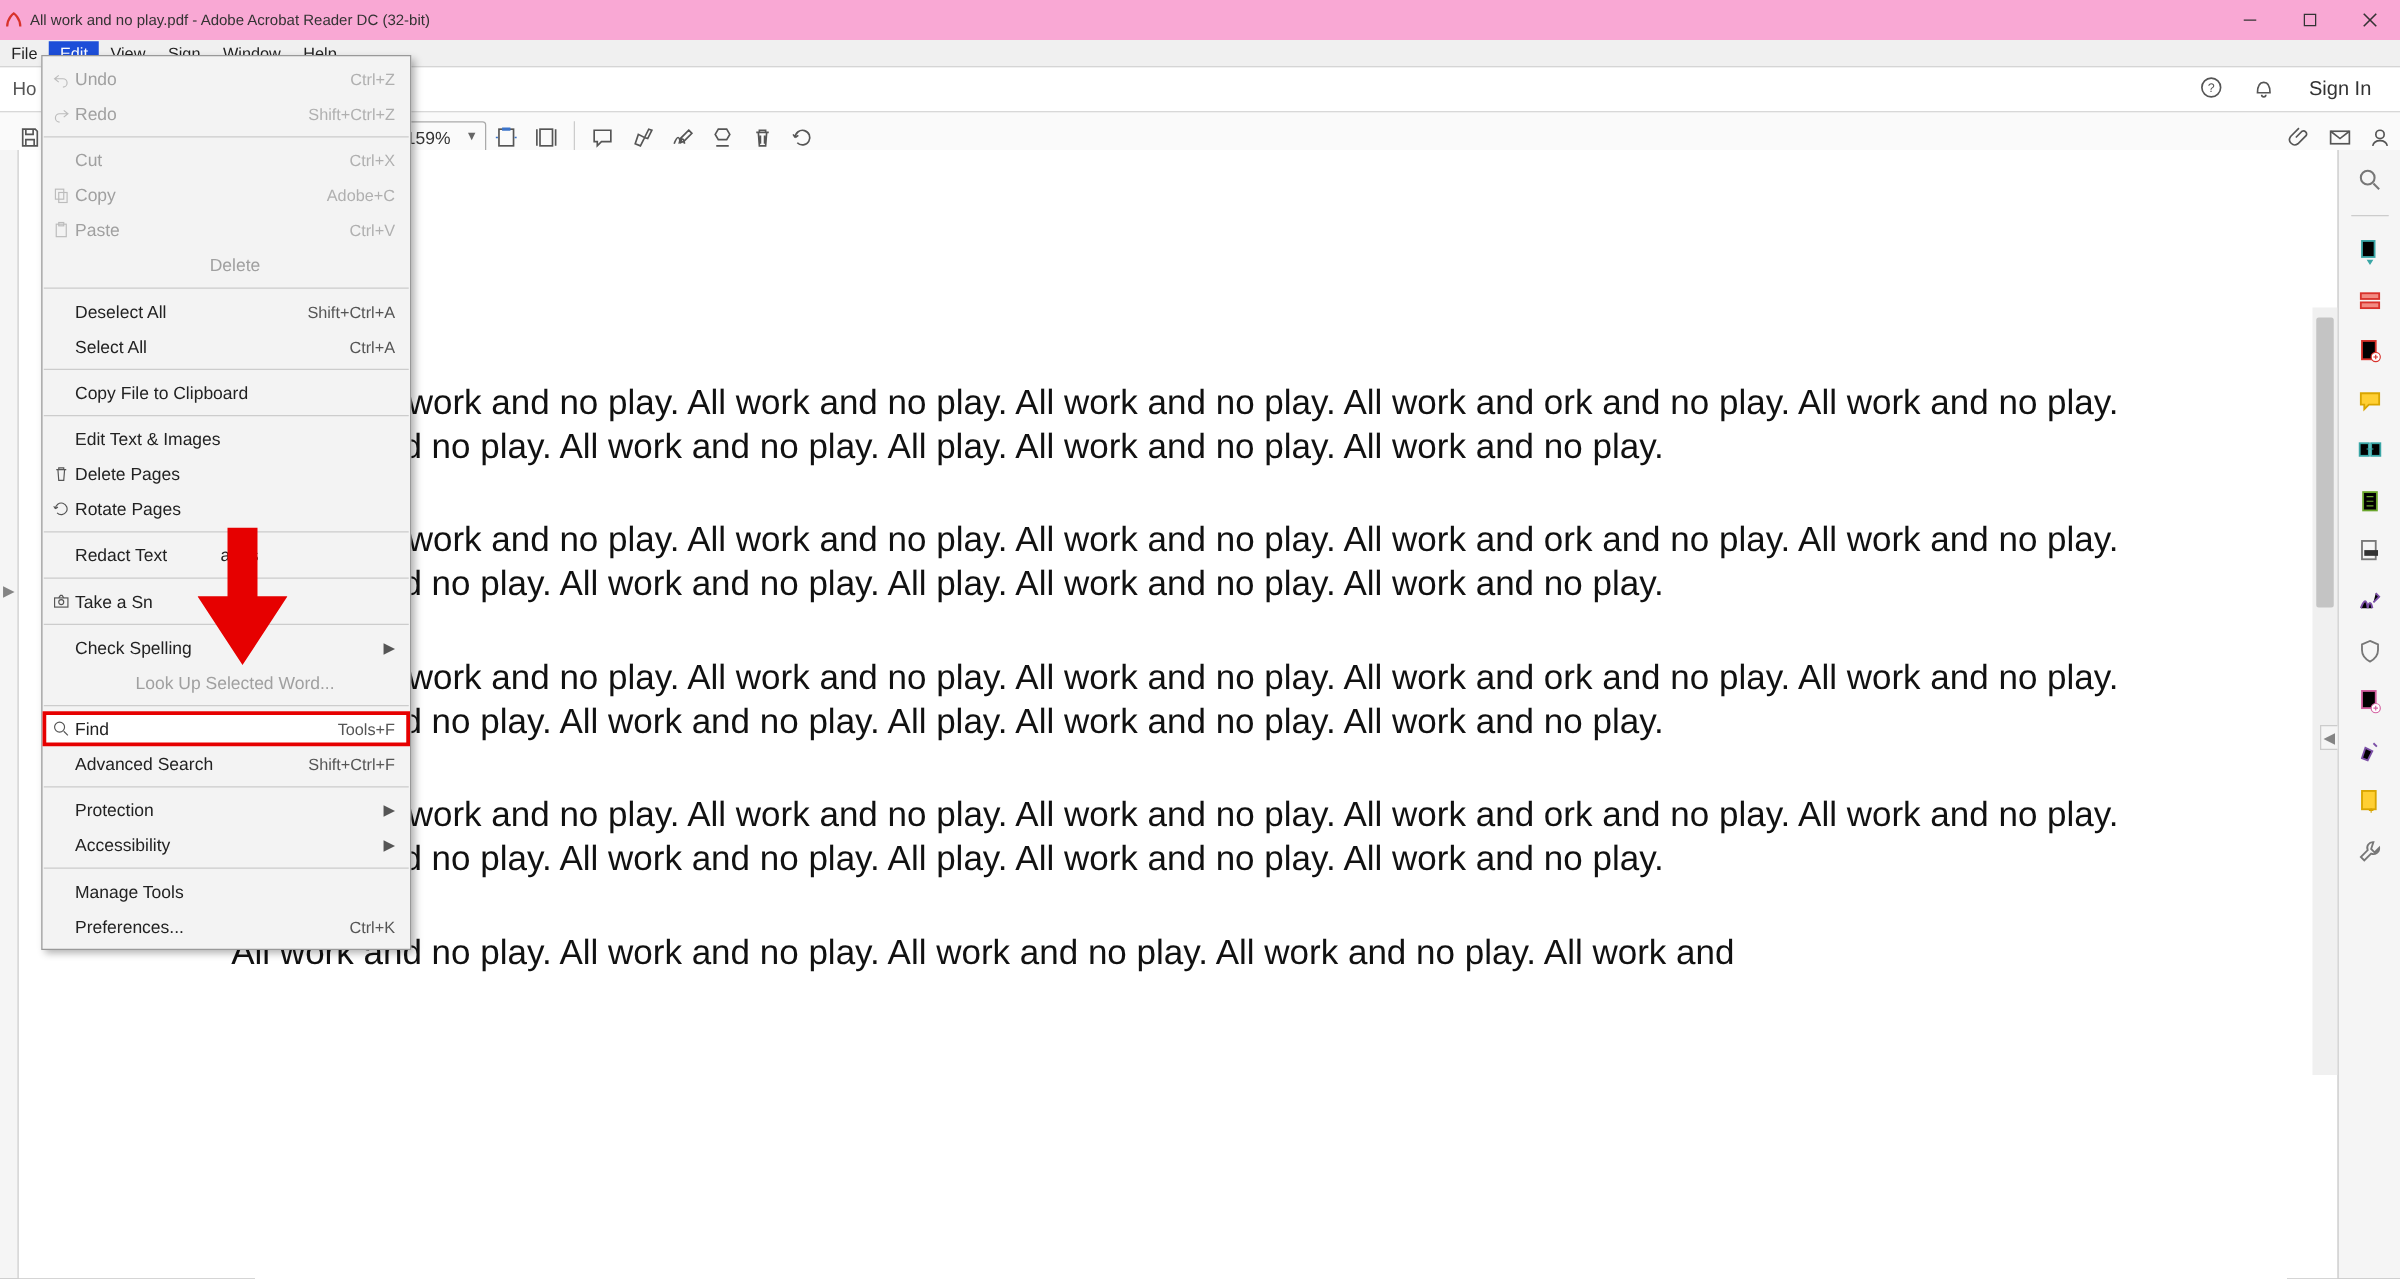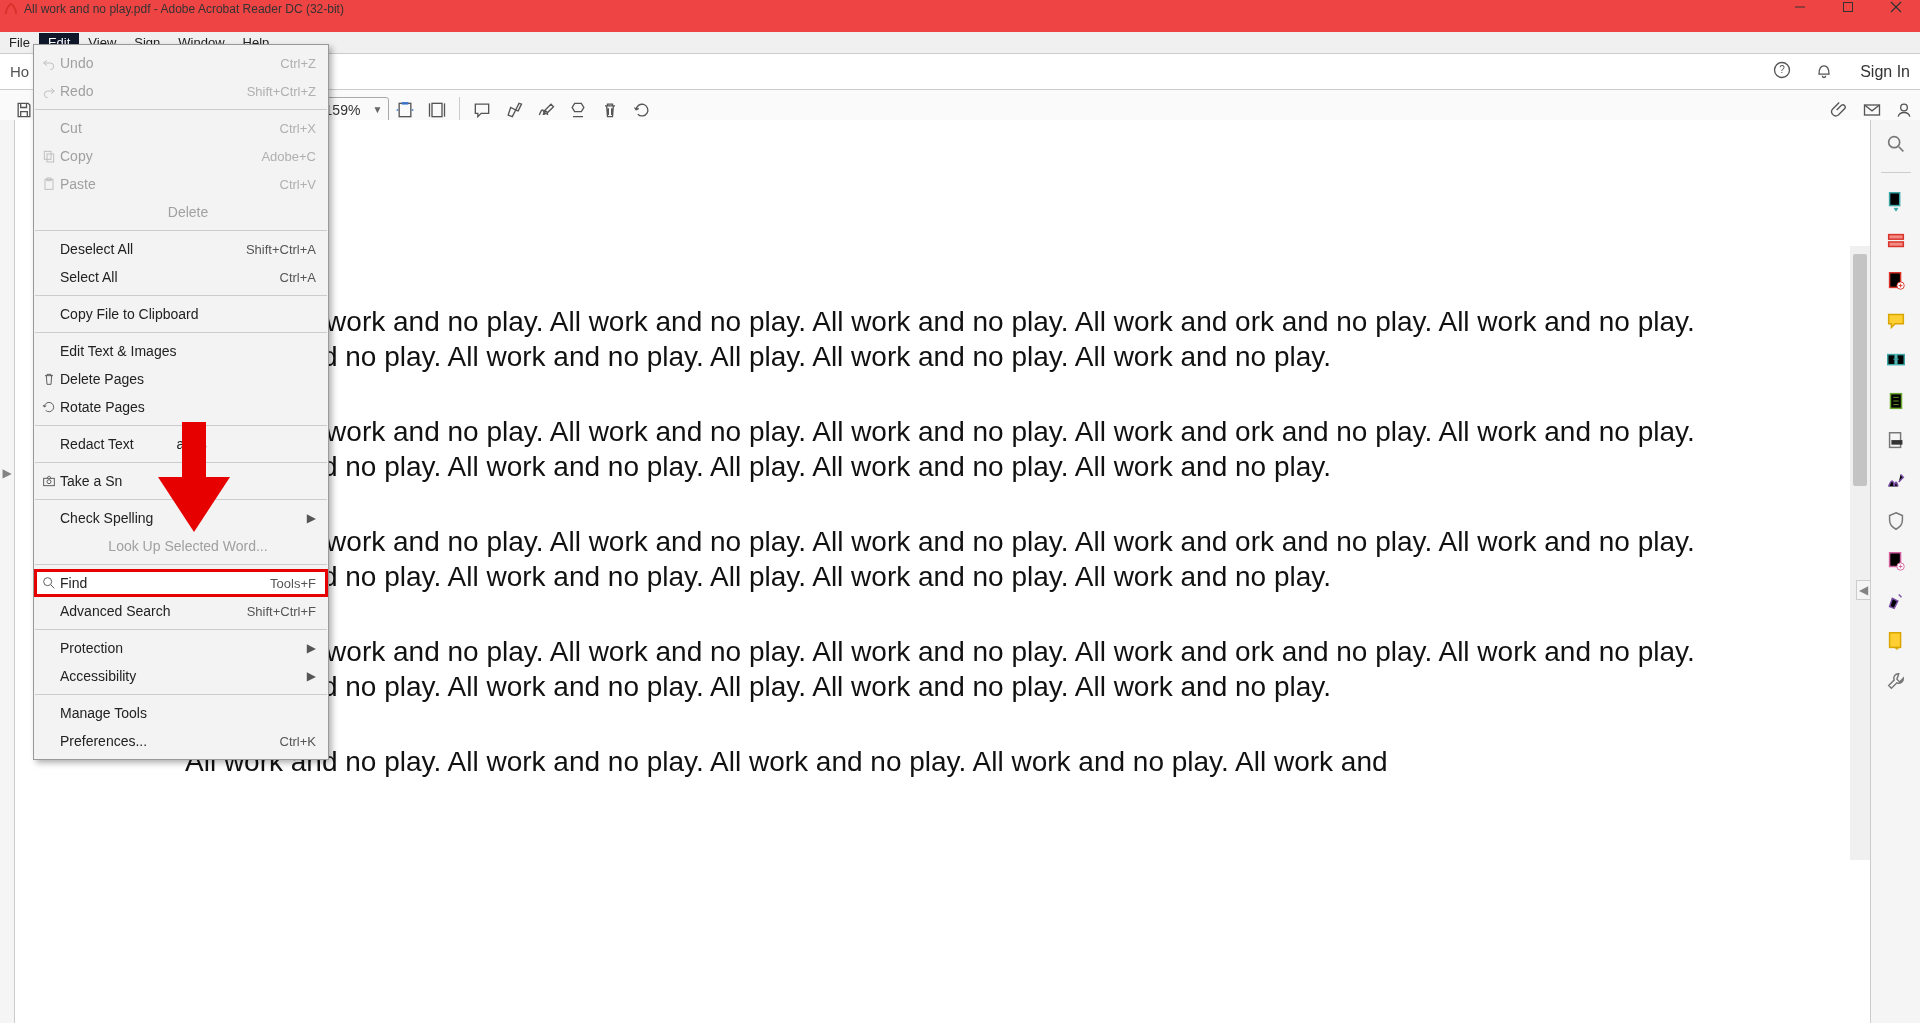--- a/index.html
+++ b/index.html
@@ -1,34 +1,34 @@
 <!DOCTYPE html>
 <html><head>
 <meta charset="utf-8">
 <style>
 * { margin: 0; padding: 0; box-sizing: border-box; font-family: "Segoe UI", Arial, sans-serif; }
 body { width: 1920px; height: 1023px; overflow: hidden; background: #fff; position: relative; }
 
 
-.titlebar { height: 22px; background: #ef4444; display: flex; align-items: flex-end; padding: 16px 4px; font-size: 12px; color: #333; }
+.titlebar { height: 22px; background: #f9a8d4; display: flex; align-items: center; padding: 16px 4px; font-size: 12px; color: #333; }
 .titlebar .app-icon { width: 14px; height: 14px; margin-right: 6px; display: inline-flex; align-items: center; justify-content: center; }
 .titlebar .title-text { flex: 1; }
 .titlebar .win-controls { display: flex; gap: 24px; margin-right: 8px; }
 .titlebar .win-btn { width: 24px; height: 18px; display: flex; align-items: center; justify-content: center; font-size: 13px; color: #333; cursor: default; }
 
 
 .menubar { height: 22px; background: #f0f0f0; display: flex; align-items: center; font-size: 13px; color: #222; border-bottom: 1px solid #ccc; }
 .menubar .mitem { padding: 2px 9px; cursor: default; }
-.menubar .mitem.active { background: #0f172a; color: #fff; }
+.menubar .mitem.active { background: #1d4ed8; color: #fff; }
 
 
 .uppertool { height: 36px; background: #fff; border-bottom: 1px solid #ccc; display: flex; align-items: center; padding: 0 10px; font-size: 15px; color: #555; }
 .uppertool .home-tools { display: flex; gap: 2px; }
 .uppertool .spacer { flex: 1; }
-.signin { font-size: 16px; color: #333; margin-right: 0; }
+.signin { font-size: 16px; color: #333; margin-right: 13px; }
 
 
 .maintool { height: 40px; background: #fafafa; border-bottom: 1px solid #ccc; display: flex; align-items: center; padding-left: 8px; gap: 0; }
 .tbtn { width: 32px; height: 32px; display: flex; align-items: center; justify-content: center; color: #555; font-size: 18px; border-radius: 3px; }
 .tbtn svg { width: 20px; height: 20px; stroke: #555; fill: none; stroke-width: 1.6; }
 .tsep { width: 1px; height: 26px; background: #ccc; margin: 0 6px; }
 .pageinput { width: 34px; height: 24px; border: 1px solid #aaa; text-align: center; font-size: 14px; }
 .pagecount { font-size: 14px; color: #888; margin: 0 4px 0 6px; }
 .zoom-val { font-size: 14px; color: #333; padding: 2px 6px; }
 .zoom-wrap { display: flex; align-items: center; border: 1px solid #aaa; height: 26px; border-radius: 3px; }

